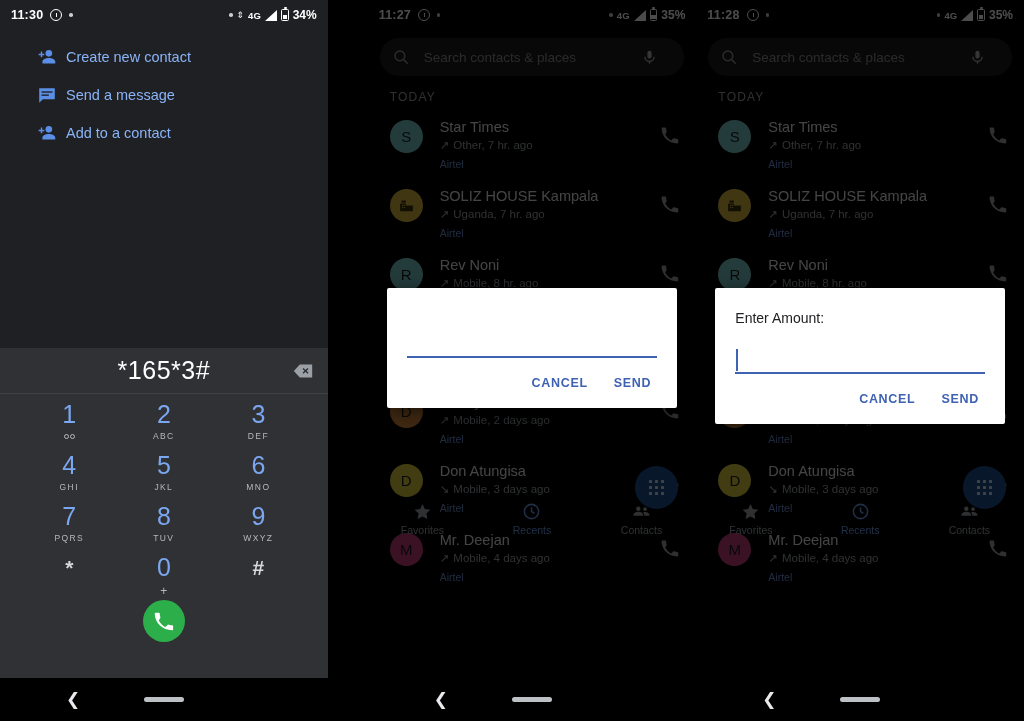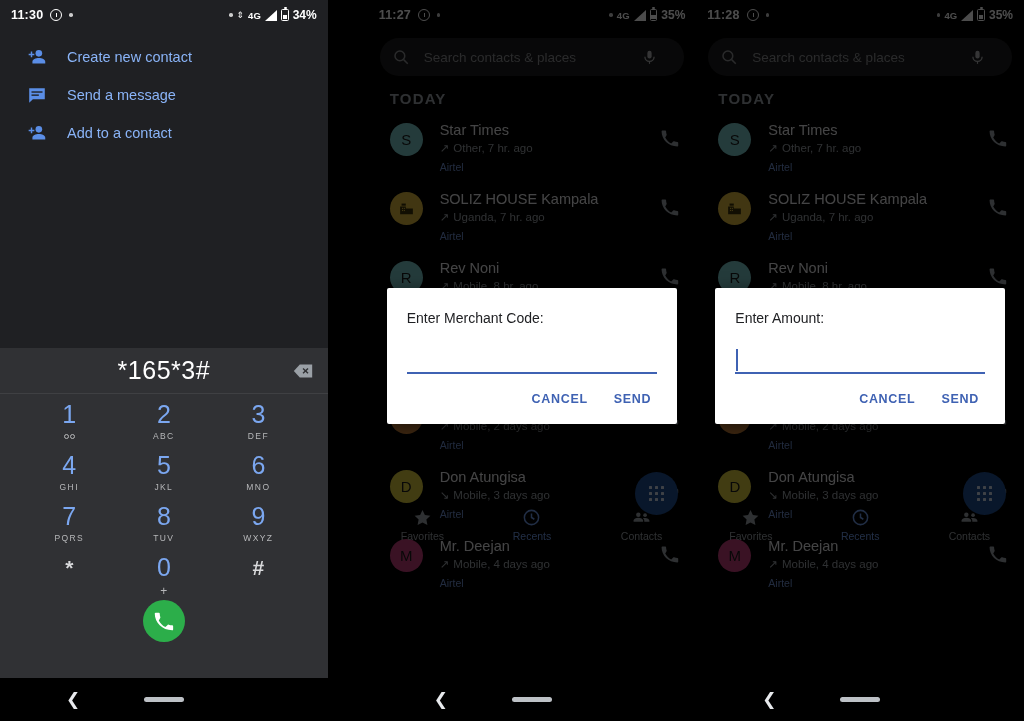--- a/index.html
+++ b/index.html
@@ -46,21 +46,21 @@
   }
   .sb-batt::after {
     content:""; position:absolute; left:.6px; right:.6px; bottom:.6px; height:4px; background:#fff;
   }
   .sb-pct { color: #fff; font-size: 12px; font-weight: bold; }
 
   
   .p1 { background: #1f2023; }
   .p1-actions { padding-top: 8px; }
   .action-row {
-    display: flex; align-items: center; height: 38px; padding-left: 26px; gap: 19px;
+    display: flex; align-items: center; height: 38px; padding-left: 36px; gap: 8px;
   }
   .action-label { color: #8ab4f8; font-size: 14.5px; }
   .ico { width: 22px; height: 22px; flex: 0 0 22px; position: relative; }
   svg { display: block; }
 
   .dialpad-wrap {
     position: absolute; left: 0; right: 0; bottom: 43px; top: 348px;
     background: #303134; display: flex; flex-direction: column;
   }
   .digits-bar {
@@ -92,21 +92,21 @@
   }
 
   
   .dimmed { filter: brightness(.30); }
   .searchbar {
     margin: 8px 12px 0; height: 38px; background: #1b1b1d; border-radius: 19px;
     display: flex; align-items: center; padding: 0 12px; gap: 14px;
   }
   .search-ph { color: #8b8d90; font-size: 13.5px; flex: 1; }
   .section-label {
-    color: #9aa0a6; font-size: 15px; letter-spacing: 1.2px; padding: 14px 0 6px 22px; font-weight: 700;
+    color: #9aa0a6; font-size: 12px; letter-spacing: 1.2px; padding: 14px 0 6px 22px; font-weight: 400;
   }
   .contact {
     display: flex; align-items: flex-start; padding: 8px 14px 8px 22px; gap: 17px; height: 69px;
   }
   .avatar {
     width: 33px; height: 33px; border-radius: 50%; flex: 0 0 33px;
     display: flex; align-items: center; justify-content: center;
     color: #1a1a1a; font-size: 15px; margin-top: 2px;
   }
   .c-main { flex: 1; min-width: 0; }
@@ -492,21 +492,20 @@
               <path d="M8 12.4c-3 0-6 1.5-6 3.4v1.7h12v-1.7c0-1.9-3-3.4-6-3.4z"></path>
               <path d="M16.5 12.6c-1 0-2 .2-2.8.5 1.1.8 1.8 1.8 1.8 2.9v1.5H22v-1.5c0-1.7-2.7-3.4-5.5-3.4z"></path>
             </svg>
           </span>
           <span class="tab-label">Contacts</span>
         </div>
       </div>
     </div>
 
     <div class="dialog">
-      <div class="dlg-title">Enter Merchant Code:</div>
       <div class="dlg-input"></div>
       <div class="dlg-actions">
         <span class="dlg-btn">CANCEL</span>
         <span class="dlg-btn">SEND</span>
       </div>
     </div>
 
     <div class="navbar">
       <span class="nav-back">❮</span>
       <span class="nav-pill"></span>

